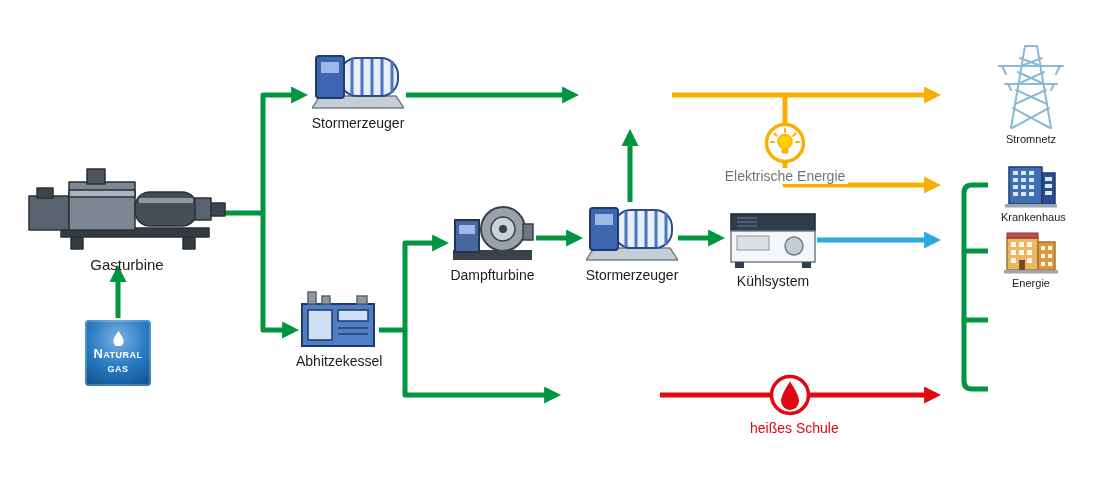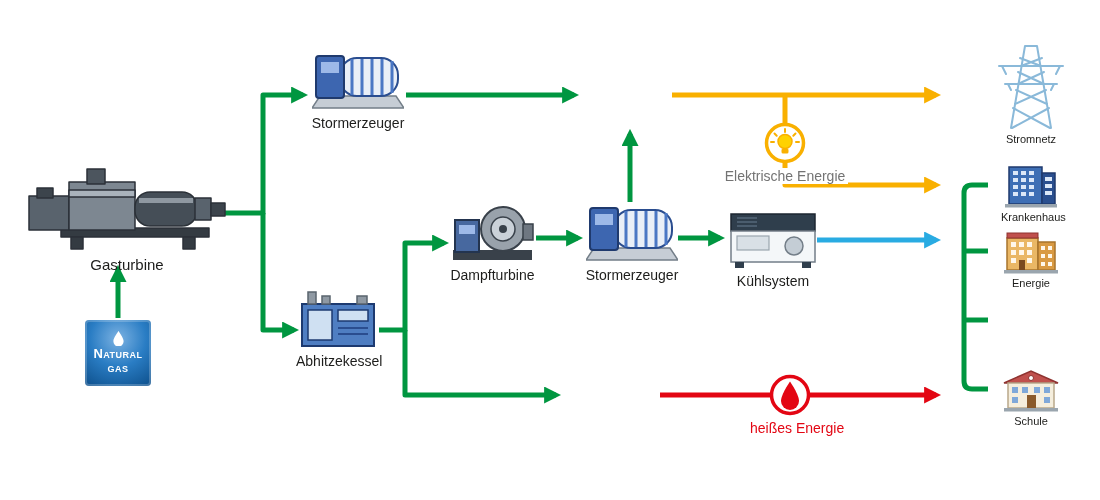--- a/index.html
+++ b/index.html
@@ -191,21 +191,21 @@
     <div class="node-label">Kühlsystem</div>
   </div>
 
 
 
   <div class="node badge-hot" style="left:750px;top:373px;width:80px">
     <svg class="icon" width="44" height="44" viewBox="0 0 44 44">
       <circle cx="22" cy="22" r="18.5" fill="#ffffff" stroke="currentColor" stroke-width="3.5"></circle>
       <path d="M22 8.5 C22 8.5 13 21.5 13 28 a9 9 0 0 0 18 0 C31 21.5 22 8.5 22 8.5 Z" fill="currentColor"></path>
     </svg>
-    <div class="node-label lbl-hot">heißes Energie</div>
+    <div class="node-label lbl-hot">heißes Schule</div>
   </div>
 
   <div class="node" style="left:1001px;top:162px;width:60px">
     <svg class="icon" width="58" height="46" viewBox="0 0 58 46">
       <rect x="7" y="5" width="33" height="37" fill="#3e6fb5" stroke="#1f3a6e" stroke-width="1.5"></rect>
       <rect x="40" y="11" width="13" height="31" fill="#2a4f8f" stroke="#1f3a6e" stroke-width="1.5"></rect>
       <g fill="#dce8f8">
         <rect x="11" y="9" width="5" height="4"></rect>
           <rect x="19" y="9" width="5" height="4"></rect>
           <rect x="27" y="9" width="5" height="4"></rect>
@@ -248,32 +248,14 @@
         <rect x="39" y="34" width="4" height="4"></rect>
           <rect x="46" y="34" width="4" height="4"></rect>
       </g>
       <rect x="17" y="32" width="6" height="10" fill="#7a4a1e"></rect>
       <rect x="2" y="42" width="54" height="3.5" fill="#9aa5ae"></rect>
     </svg>
     <div class="node-label small">Energie</div>
   </div>
 
 
-  <div class="node" style="left:1001px;top:366px;width:60px">
-    <svg class="icon" width="58" height="46" viewBox="0 0 58 46">
-      <polygon points="2,17 29,5 56,17" fill="#c0504d" stroke="#8f3330" stroke-width="1.5"></polygon>
-      <rect x="6" y="17" width="46" height="25" fill="#f5eedd" stroke="#b9a88a" stroke-width="1.5"></rect>
-      <rect x="25" y="29" width="9" height="13" fill="#8a5a2b"></rect>
-      <g fill="#7fa8d9">
-        <rect x="10" y="21" width="6" height="6"></rect>
-          <rect x="20" y="21" width="6" height="6"></rect>
-        <rect x="32" y="21" width="6" height="6"></rect>
-          <rect x="42" y="21" width="6" height="6"></rect>
-        <rect x="10" y="31" width="6" height="6"></rect>
-          <rect x="42" y="31" width="6" height="6"></rect>
-      </g>
-      <circle cx="29" cy="12" r="2.5" fill="#ffffff" stroke="#8f3330"></circle>
-      <rect x="2" y="42" width="54" height="3.5" fill="#9aa5ae"></rect>
-    </svg>
-    <div class="node-label small">Schule</div>
-  </div>
 
 </div>
 
 </body></html>

